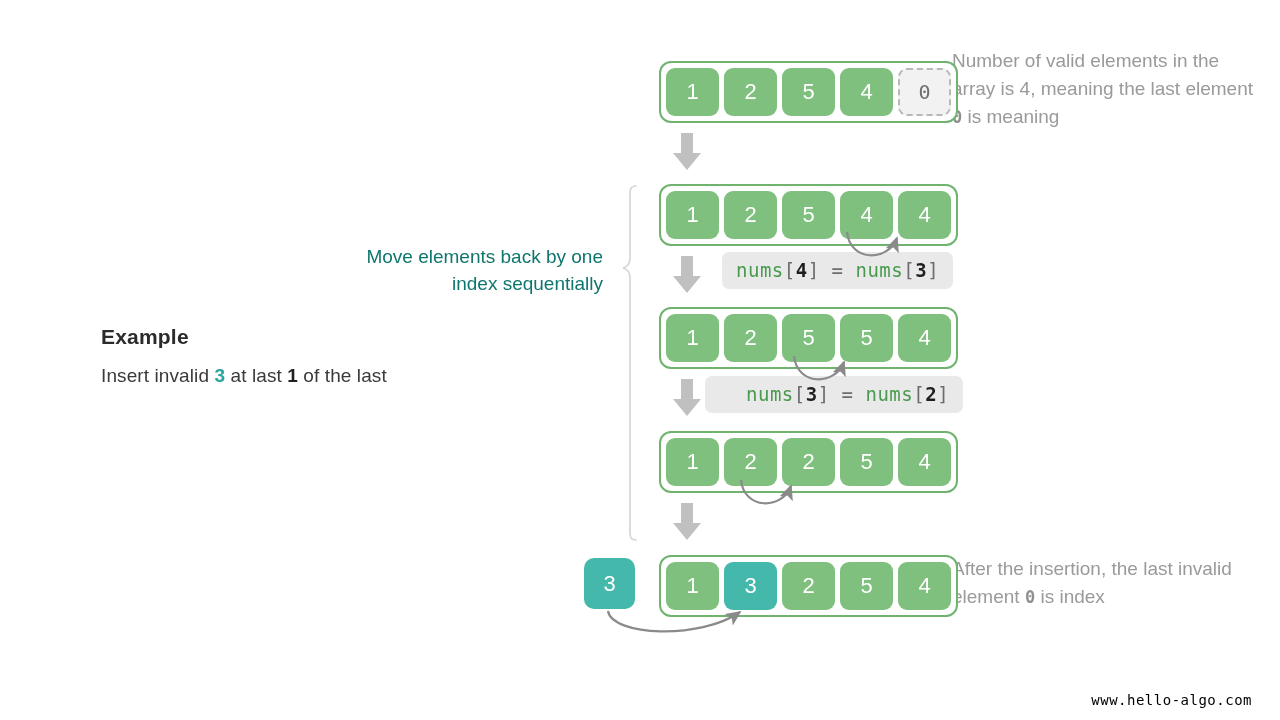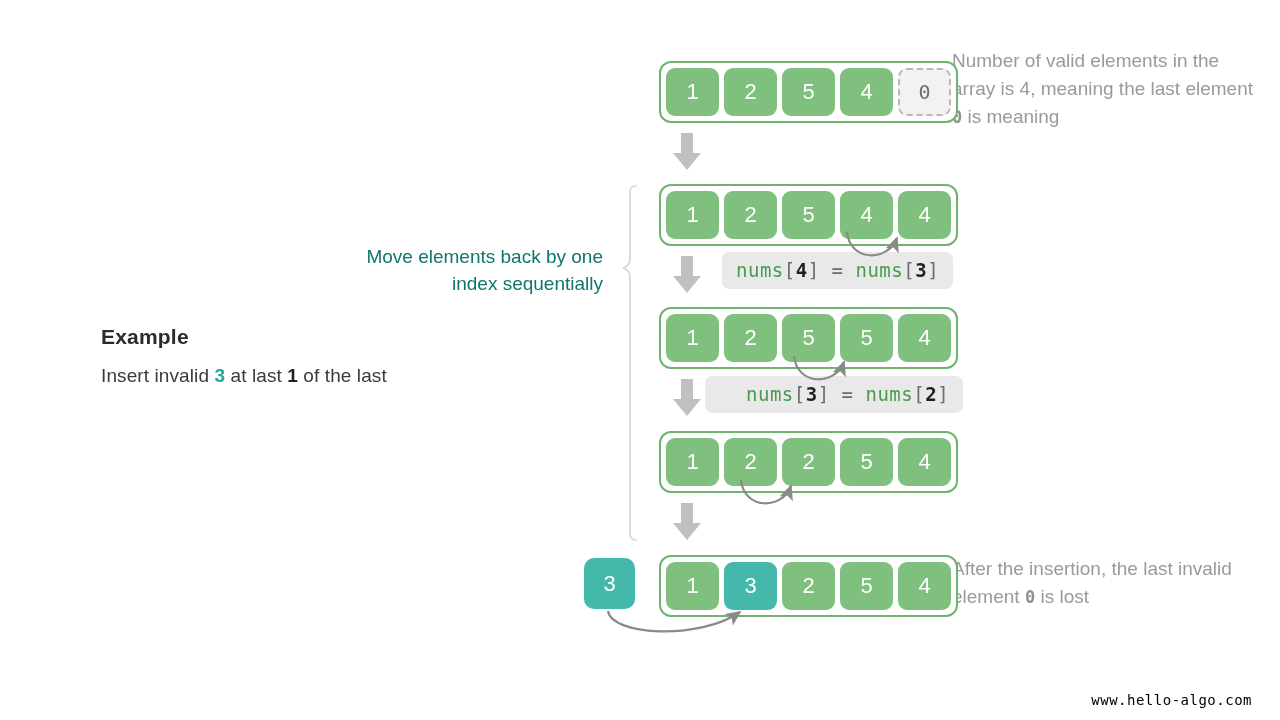--- a/index.html
+++ b/index.html
@@ -175,21 +175,21 @@
 
   <div class="example-block">
     <div class="example-title">Example</div>
     <div class="example-desc"><span>Insert invalid </span><span class="hl-teal">3</span><span> at last </span><span class="hl-dark">1</span><span> of the last</span></div>
   </div>
 
   <div class="move-note">Move elements back by one index sequentially</div>
 
   <div class="side-note note-top"><span>Number of valid elements in the array is 4, meaning the last element </span><span class="mono0">0</span><span> is meaning</span></div>
 
-  <div class="side-note note-bottom"><span>After the insertion, the last invalid element </span><span class="mono0">0</span><span> is lost</span></div>
+  <div class="side-note note-bottom"><span>After the insertion, the last invalid element </span><span class="mono0">0</span><span> is index</span></div>
 
   <div class="array" id="arr0" style="left:659px; top:61px;">
       <div class="cell">1</div>
       <div class="cell">2</div>
       <div class="cell">5</div>
       <div class="cell">4</div>
       <div class="cell invalid">0</div>
     </div>
 
   <div class="array" id="arr1" style="left:659px; top:184px;">

